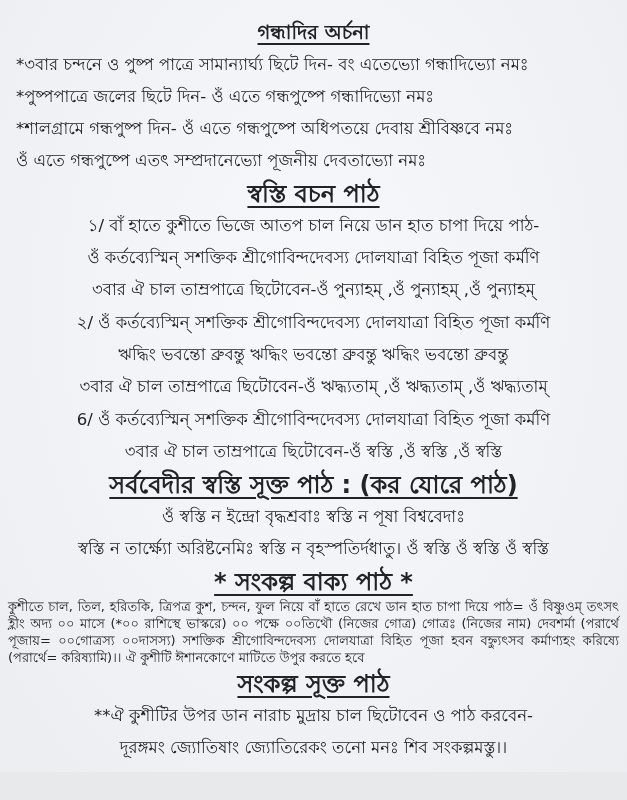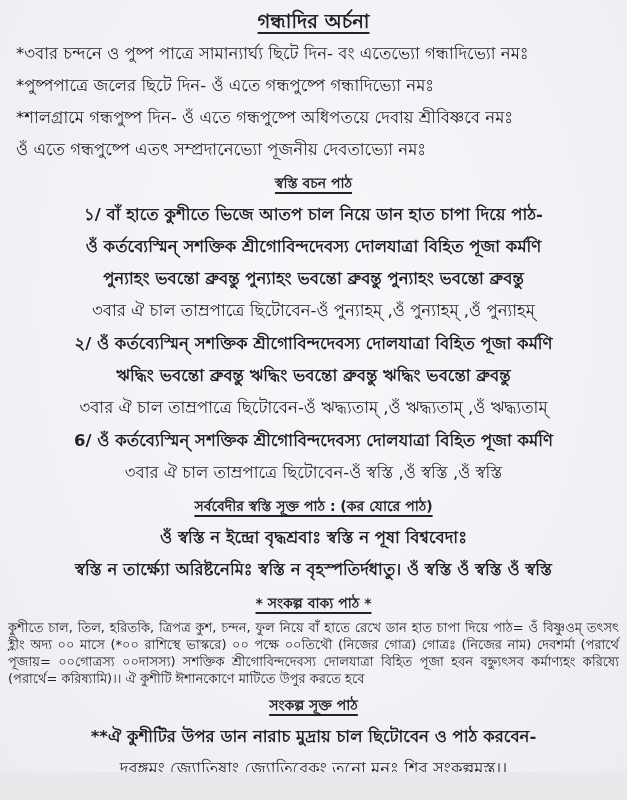--- a/index.html
+++ b/index.html
@@ -11,33 +11,33 @@
     position: relative;
     width: 627px;
     height: 772px;
     margin: 0 auto;
     background:
       radial-gradient(ellipse at 50% 40%, #f7f8fa 0%, #f1f2f5 60%, #ecedf0 100%);
     color: #232327;
     font-family: "DejaVu Sans", "Liberation Sans", sans-serif;
     overflow: hidden;
     box-sizing: border-box;
-    padding: 6px 8px 0 8px;
+    padding: 17px 8px 0 8px;
   }
-  .center { text-align: center; font-weight: bold; }
+  .center { text-align: center; }
   .left   { text-align: left; }
   .ln {
     margin: 8px;
     font-size: 16.5px;
     line-height: 24px;
     white-space: normal;
   }
   .bold { font-weight: normal; }
   h1.h, h2.h {
-    font-size: 14px;
+    font-size: 24px;
     font-weight: bold;
     text-align: center;
     margin: 6px 0 4px 0;
     line-height: 24px;
   }
   h1.h { font-size: 19.5px; margin-top: 4px; }
   .h > span {
     text-decoration: underline;
     text-underline-offset: 4px;
     text-decoration-thickness: 1.5px;
@@ -60,21 +60,20 @@
     <p class="ln left">*৩বার চন্দনে ও পুষ্প পাত্রে সামান্যার্ঘ্য ছিটে দিন- বং এতেভ্যো গন্ধাদিভ্যো নমঃ</p>
     <p class="ln left">*পুষ্পপাত্রে জলের ছিটে দিন- ওঁ এতে গন্ধপুষ্পে গন্ধাদিভ্যো নমঃ</p>
     <p class="ln left">*শালগ্রামে গন্ধপুষ্প দিন- ওঁ এতে গন্ধপুষ্পে অধিপতয়ে দেবায় শ্রীবিষ্ণবে নমঃ</p>
     <p class="ln left bold">ওঁ এতে গন্ধপুষ্পে এতৎ সম্প্রদানেভ্যো পূজনীয় দেবতাভ্যো নমঃ</p>
   </div>
 
   <h2 class="h"><span>স্বস্তি বচন পাঠ</span></h2>
   <div class="group">
     <p class="ln center">১/ বাঁ হাতে কুশীতে ভিজে আতপ চাল নিয়ে ডান হাত চাপা দিয়ে পাঠ-</p>
     <p class="ln center">ওঁ কর্তব্যেস্মিন্ সশক্তিক শ্রীগোবিন্দদেবস্য দোলযাত্রা বিহিত পূজা কর্মণি</p>
-    <p class="ln center">পুন্যাহং ভবন্তো ব্রুবন্তু পুন্যাহং ভবন্তো ব্রুবন্তু পুন্যাহং ভবন্তো ব্রুবন্তু</p>
     <p class="ln center bold">৩বার ঐ চাল তাম্রপাত্রে ছিটোবেন-ওঁ পুন্যাহম্ ,ওঁ পুন্যাহম্ ,ওঁ পুন্যাহম্</p>
   </div>
   <div class="group">
     <p class="ln center">২/ ওঁ কর্তব্যেস্মিন্ সশক্তিক শ্রীগোবিন্দদেবস্য দোলযাত্রা বিহিত পূজা কর্মণি</p>
     <p class="ln center">ঋদ্ধিং ভবন্তো ব্রুবন্তু ঋদ্ধিং ভবন্তো ব্রুবন্তু ঋদ্ধিং ভবন্তো ব্রুবন্তু</p>
     <p class="ln center bold">৩বার ঐ চাল তাম্রপাত্রে ছিটোবেন-ওঁ ঋদ্ধ্যতাম্ ,ওঁ ঋদ্ধ্যতাম্ ,ওঁ ঋদ্ধ্যতাম্</p>
   </div>
   <div class="group">
     <p class="ln center">6/ ওঁ কর্তব্যেস্মিন্ সশক্তিক শ্রীগোবিন্দদেবস্য দোলযাত্রা বিহিত পূজা কর্মণি</p>
     <p class="ln center bold">৩বার ঐ চাল তাম্রপাত্রে ছিটোবেন-ওঁ স্বস্তি ,ওঁ স্বস্তি ,ওঁ স্বস্তি</p>

